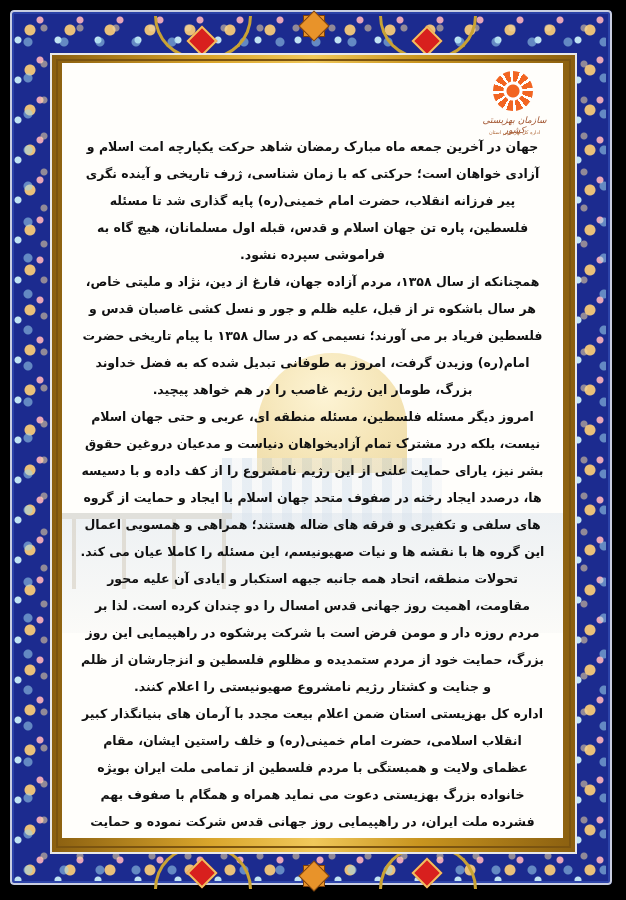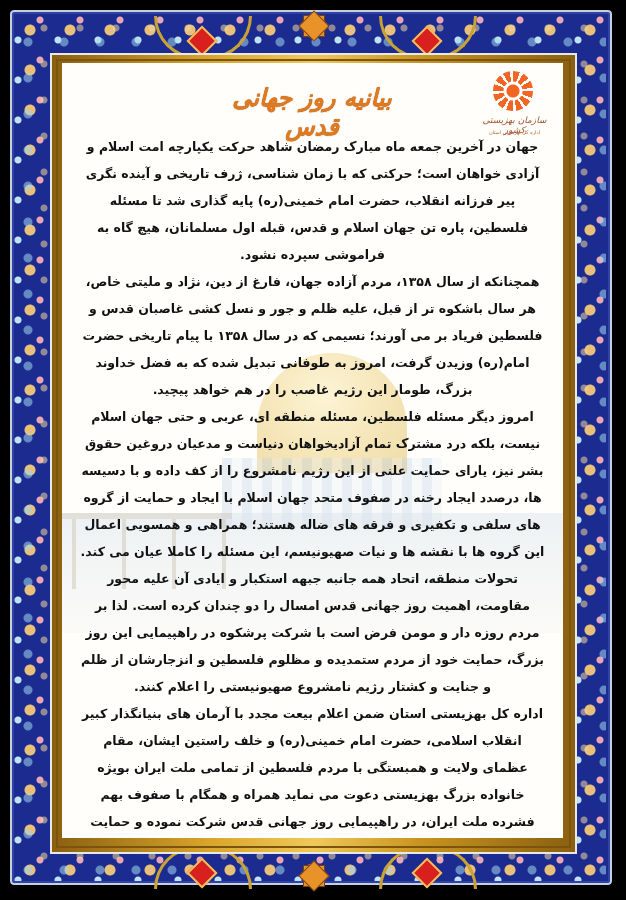--- a/index.html
+++ b/index.html
@@ -84,21 +84,20 @@
     <div class="octagon"></div>
     <div class="arches"></div>
   </div>
 
   <div class="logo">
     <div class="logo-mark"></div>
     <div class="logo-name">سازمان بهزیستی کشور</div>
     <div class="logo-sub">اداره کل بهزیستی استان</div>
   </div>
 
-  <div class="title">بیانیه روز جهانی قدس</div>
 
   <div class="body">
     <p>جهان در آخرین جمعه ماه مبارک رمضان شاهد حرکت یکپارچه امت اسلام و آزادی خواهان است؛ حرکتی که با زمان شناسی، ژرف تاریخی و آینده نگری پیر فرزانه انقلاب، حضرت امام خمینی(ره) پایه گذاری شد تا مسئله فلسطین، پاره تن جهان اسلام و قدس، قبله اول مسلمانان، هیچ گاه به فراموشی سپرده نشود.</p>
     <p>همچنانکه از سال ۱۳۵۸، مردم آزاده جهان، فارغ از دین، نژاد و ملیتی خاص، هر سال باشکوه تر از قبل، علیه ظلم و جور و نسل کشی غاصبان قدس و فلسطین فریاد بر می آورند؛ نسیمی که در سال ۱۳۵۸ با پیام تاریخی حضرت امام(ره) وزیدن گرفت، امروز به طوفانی تبدیل شده که به فضل خداوند بزرگ، طومار این رژیم غاصب را در هم خواهد پیچید.</p>
     <p>امروز دیگر مسئله فلسطین، مسئله منطقه ای، عربی و حتی جهان اسلام نیست، بلکه درد مشترک تمام آزادیخواهان دنیاست و مدعیان دروغین حقوق بشر نیز، یارای حمایت علنی از این رژیم نامشروع را از کف داده و با دسیسه ها، درصدد ایجاد رخنه در صفوف متحد جهان اسلام با ایجاد و حمایت از گروه های سلفی و تکفیری و فرقه های ضاله هستند؛ همراهی و همسویی اعمال این گروه ها با نقشه ها و نیات صهیونیسم، این مسئله را کاملا عیان می کند.</p>
     <p>تحولات منطقه، اتحاد همه جانبه جبهه استکبار و ایادی آن علیه محور مقاومت، اهمیت روز جهانی قدس امسال را دو چندان کرده است. لذا بر مردم روزه دار و مومن فرض است با شرکت پرشکوه در راهپیمایی این روز بزرگ، حمایت خود از مردم ستمدیده و مظلوم فلسطین و انزجارشان از ظلم و جنایت و کشتار رژیم نامشروع صهیونیستی را اعلام کنند.</p>
     <p>اداره کل بهزیستی استان ضمن اعلام بیعت مجدد با آرمان های بنیانگذار کبیر انقلاب اسلامی، حضرت امام خمینی(ره) و خلف راستین ایشان، مقام عظمای ولایت و همبستگی با مردم فلسطین از تمامی ملت ایران بویژه خانواده بزرگ بهزیستی دعوت می نماید همراه و همگام با صفوف بهم فشرده ملت ایران، در راهپیمایی روز جهانی قدس شرکت نموده و حمایت همه جانبه خود را از فلسطین و محور مقاومت اعلام دارند.</p>
   </div>
 </div>
 

